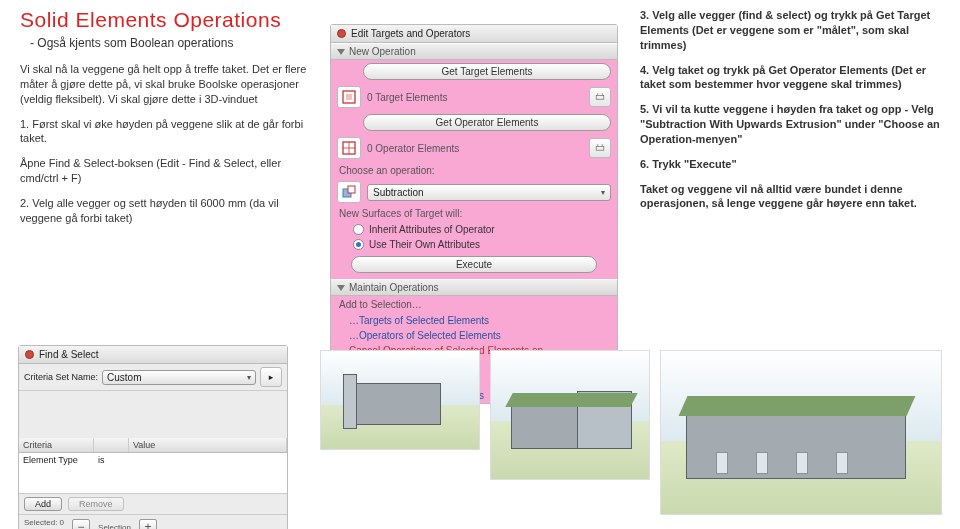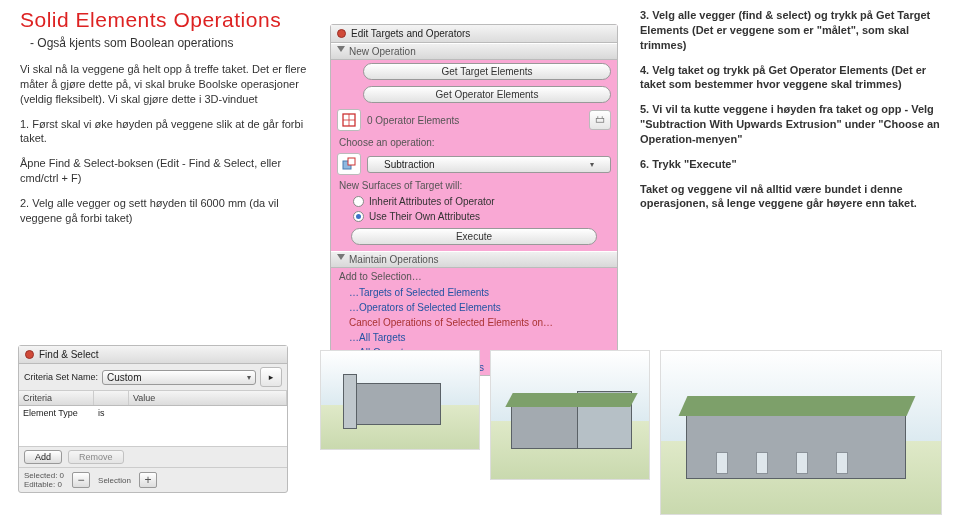--- a/index.html
+++ b/index.html
@@ -25,54 +25,54 @@
 
   
   .panel {
     position: absolute; left: 330px; top: 24px; width: 288px;
     border: 1px solid #bbb; border-radius: 3px;
     background: #f9a8d4; font-family: "Lucida Grande", Arial, sans-serif;
     font-size: 10px;
   }
   .panel-title { background: linear-gradient(#f4f4f4,#dcdcdc); padding: 3px 6px; border-bottom: 1px solid #bbb; font-weight: 500; display:flex; align-items:center; gap:5px;}
   .dot { width:9px;height:9px;border-radius:50%;background:#d04a38;display:inline-block;border:1px solid #9a3028;}
-  .section-head { background: linear-gradient(#f0f0f0,#d8d8d8); padding: 2px 6px; border-top:1px solid #fff; border-bottom:1px solid #bbb; color:#555; font-size:10px; display:flex; align-items:flex-start; gap:4px;}
+  .section-head { background: linear-gradient(#f0f0f0,#d8d8d8); padding: 2px 6px; border-top:1px solid #fff; border-bottom:1px solid #bbb; color:#555; font-size:10px; display:flex; align-items:center; gap:4px;}
   .tri { display:inline-block; width:0;height:0; border-left:4px solid transparent;border-right:4px solid transparent;border-top:6px solid #777;}
   .btnrow { padding: 3px 6px 3px 32px; }
   .macbtn {
     display:block; width: 100%; text-align:center;
     background: linear-gradient(#fff,#e2e2e2); border:1px solid #999;
     border-radius: 10px; padding: 2px 0; font-size:10px; color:#333;
   }
   .elements-row { display:flex; align-items:center; padding:3px 6px; gap:6px;}
   .iconbox { width:24px;height:22px;border:1px solid #bbb;border-radius:3px;background:#fff;display:flex;align-items:center;justify-content:center;}
   .iconbox svg{width:16px;height:16px;}
   .elements-label { flex:1; color:#555; font-size:10px;}
   .gearbox { width:22px;height:20px;border:1px solid #bbb;border-radius:3px;background:linear-gradient(#fff,#e6e6e6);display:flex;align-items:center;justify-content:center;}
   .label-block{padding:3px 8px;color:#555;font-size:10px;}
   .selectrow{display:flex;align-items:center;gap:6px;padding:2px 6px;}
-  .select{flex:1;background:linear-gradient(#fff,#e2e2e2);border:1px solid #999;border-radius:3px;padding:2px 16px;display:flex;justify-content:space-between;align-items:center;font-size:10px;}
+  .select{flex:1;background:linear-gradient(#fff,#e2e2e2);border:1px solid #999;border-radius:3px;padding:2px 5px;display:flex;justify-content:space-between;align-items:center;font-size:10px;}
   .select .chev{font-size:8px;color:#555;}
   .radiorow{display:flex;align-items:center;gap:5px;padding:2px 22px;font-size:10px;color:#333;}
   .radio{width:11px;height:11px;border:1px solid #888;border-radius:50%;background:#fff;display:inline-block;position:relative;}
   .radio.on::after{content:"";position:absolute;left:2px;top:2px;width:5px;height:5px;border-radius:50%;background:#3a72c8;}
   .execwrap{padding:4px 20px 6px;}
   .link{color:#2253a3;font-size:10px;padding:2px 18px;display:block;}
   .cancel{color:#a33; font-size:10px; padding:2px 18px;display:block;}
 
   
   .find-panel{
     position:absolute; left:18px; top:345px; width:270px;
     border:1px solid #bbb;border-radius:3px;background:#ececec;
     font-family:"Lucida Grande",Arial,sans-serif;font-size:9px;
   }
   .find-panel .panel-title{font-size:10px;}
   .criteria-bar{display:flex;align-items:center;gap:4px;padding:3px 5px;border-bottom:1px solid #ccc;font-size:9px;}
   .criteria-bar .select{flex:1;padding:1px 4px;}
-  .table-head{display:flex;background:linear-gradient(#f5f5f5,#dcdcdc);border-bottom:1px solid #bbb;font-size:9px;color:#444;}
+  .table-head{display:flex;background:linear-gradient(#f5f5f5,#dcdcdc);border-bottom:1px solid #bbb;font-size:9px;color:#444;margin-top:47px;}
   .table-head div{padding:2px 4px;border-right:1px solid #ccc;}
   .th1{width:75px;} .th2{width:35px;} .th3{flex:1;}
   .table-body{background:#fff;height:40px;}
   .table-row{display:flex;font-size:9px;}
   .table-row div{padding:2px 4px;}
   .addrm{display:flex;gap:6px;padding:3px 5px;border-top:1px solid #ccc;}
   .smbtn{background:linear-gradient(#fff,#ddd);border:1px solid #999;border-radius:3px;padding:1px 10px;font-size:9px;}
   .bottombar{display:flex;align-items:center;gap:8px;padding:3px 5px;border-top:1px solid #ccc;font-size:8px;color:#555;}
   .pm{width:18px;height:16px;background:linear-gradient(#fff,#ddd);border:1px solid #999;border-radius:2px;display:flex;align-items:center;justify-content:center;font-size:12px;}
 
@@ -112,20 +112,36 @@
   </div>
 
   <div class="section-head">
     <span class="tri"></span>
     <span>New Operation</span>
   </div>
 
   <div class="btnrow">
     <div class="macbtn">Get Target Elements</div>
   </div>
+  <div class="elements-row">
+    <div class="iconbox">
+      <svg viewBox="0 0 16 16">
+            <rect x="2" y="2" width="12" height="12" fill="none" stroke="#c33" stroke-width="1.3"></rect>
+            <rect x="5" y="5" width="6" height="6" fill="#c33" opacity=".3"></rect>
+          </svg>
+    </div>
+    <div class="elements-label">0 Target Elements</div>
+    <div class="gearbox">
+      <svg viewBox="0 0 16 16" width="12" height="12">
+            <rect x="3" y="6" width="10" height="5" fill="none" stroke="#777"></rect>
+            <line x1="5" y1="3" x2="5" y2="6" stroke="#777"></line>
+            <line x1="11" y1="3" x2="11" y2="6" stroke="#777"></line>
+          </svg>
+    </div>
+  </div>
 
   <div class="btnrow">
     <div class="macbtn">Get Operator Elements</div>
   </div>
   <div class="elements-row">
     <div class="iconbox">
       <svg viewBox="0 0 16 16">
             <rect x="2" y="2" width="12" height="12" fill="none" stroke="#c33" stroke-width="1.3"></rect>
             <path d="M2 8 L14 8 M8 2 L8 14" stroke="#c33" stroke-width=".8"></path>
           </svg>

